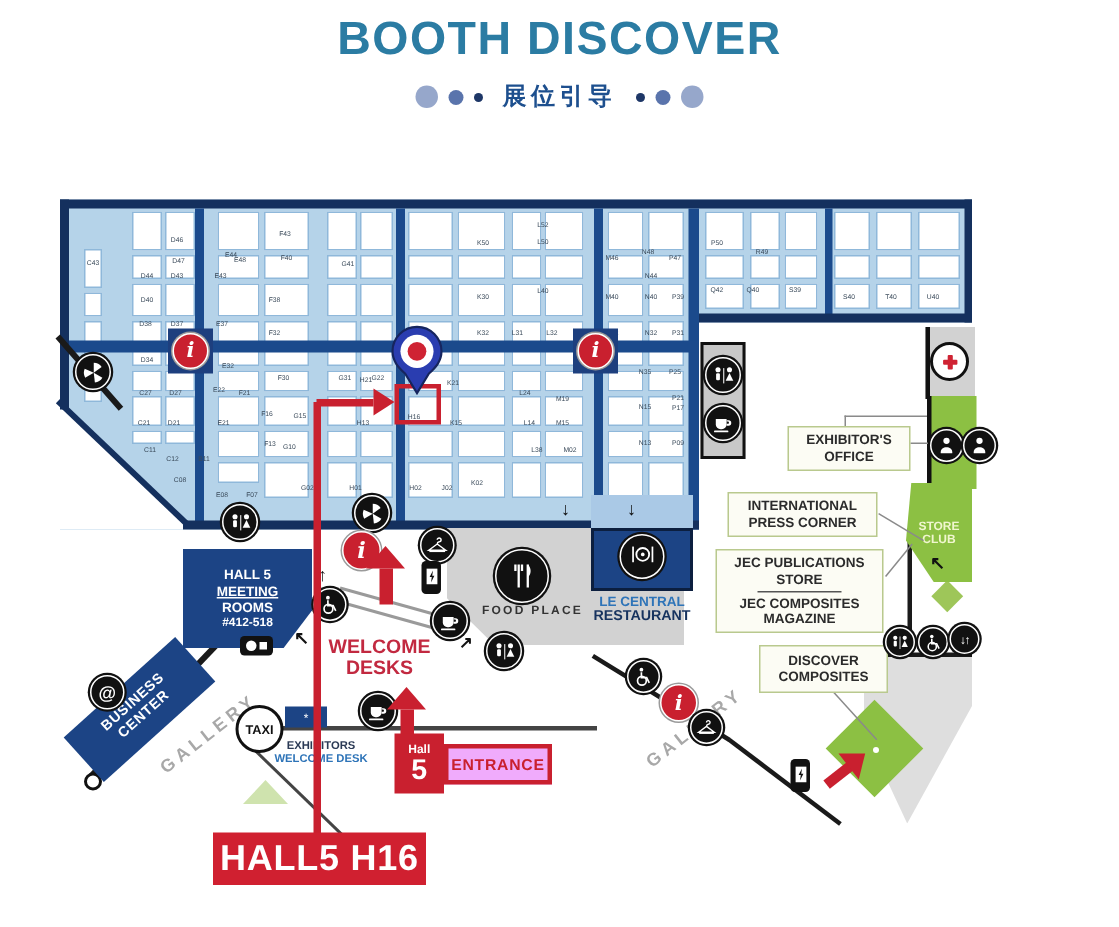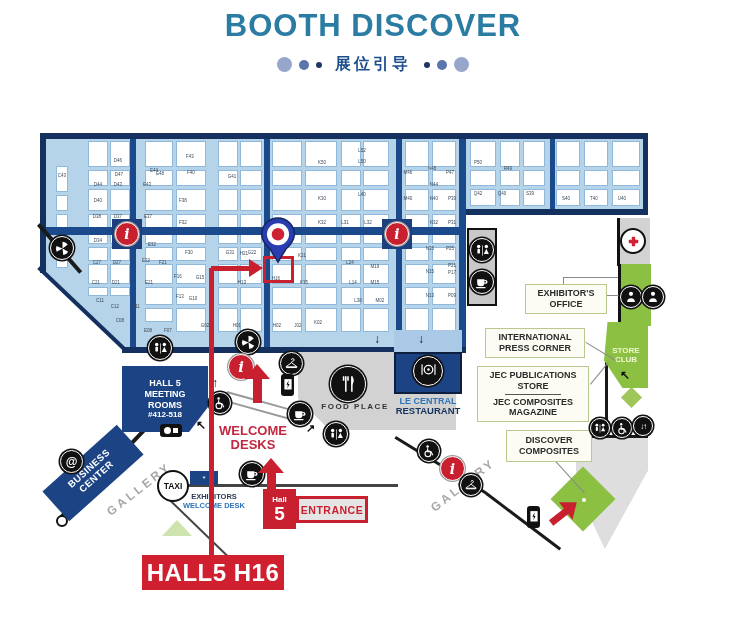--- a/index.html
+++ b/index.html
@@ -578,21 +578,21 @@
     </div>
     <div class="arrow-up" style="left:258px;top:458px;">
       <div class="head"></div>
         <div class="shaft" style="height:18px;"></div>
     </div>
 
     <div class="abs" style="left:122px;top:366px;width:86px;height:66px;background:var(--navy);z-index:4;
                 clip-path:polygon(0 0,100% 0,100% 62%,78% 100%,0 100%);
                 display:flex;flex-direction:column;align-items:center;justify-content:center;color:#fff;line-height:1.2;">
       <span style="font-size:9px;font-weight:bold;">HALL 5</span>
-      <span style="font-size:9px;font-weight:bold;">MEETING</span>
+      <span style="font-size:9px;font-weight:bold;text-decoration:underline;">MEETING</span>
       <span style="font-size:9px;font-weight:bold;">ROOMS</span>
       <span style="font-size:8px;font-weight:bold;">#412-518</span>
     </div>
     <div class="abs" style="left:160px;top:424px;width:22px;height:13px;background:#111;border-radius:3px;z-index:6;display:flex;align-items:center;justify-content:center;gap:2px;">
       <span style="width:7px;height:7px;border-radius:50%;background:#fff;display:inline-block;"></span>
       <span style="width:5px;height:5px;background:#fff;display:inline-block;"></span>
     </div>
     <span class="txt-arrow" style="left:196px;top:418px;font-size:12px;">↖</span>
 
     <div class="ln" style="left:148px;top:429px;width:124px;height:4px;transform:rotate(133.7deg);"></div>
@@ -620,21 +620,21 @@
     <div class="abs" style="left:178px;top:492px;width:72px;text-align:center;z-index:5;line-height:1.2;">
       <div style="font-size:7.5px;font-weight:bold;color:#2b3a55;">EXHIBITORS</div>
       <div style="font-size:7.5px;font-weight:bold;color:#2e74b8;">WELCOME DESK</div>
     </div>
 
     <div class="abs" style="left:263px;top:489px;width:33px;height:40px;background:var(--red);z-index:6;display:flex;flex-direction:column;
                 align-items:center;justify-content:center;color:#fff;line-height:1;">
       <span style="font-size:8px;font-weight:bold;">Hall</span>
       <span style="font-size:19px;font-weight:bold;">5</span>
     </div>
-    <div class="abs" style="left:296px;top:496px;width:72px;height:27px;background:#e5e5e5;border:3px solid var(--red);z-index:6;box-sizing:border-box;
+    <div class="abs" style="left:296px;top:496px;width:72px;height:27px;background:#f0abfc;border:3px solid var(--red);z-index:6;box-sizing:border-box;
                 display:flex;align-items:center;justify-content:center;">
       <span style="font-size:10.5px;font-weight:bold;color:var(--red);letter-spacing:0.5px;">ENTRANCE</span>
     </div>
 
     <div class="abs" style="left:209px;top:268px;width:4.5px;height:290px;background:var(--red);z-index:7;"></div>
     <div class="abs" style="left:211px;top:266px;width:38px;height:4.5px;background:var(--red);z-index:7;"></div>
     <div class="abs" style="left:249px;top:259px;width:0;height:0;border-top:9px solid transparent;border-bottom:9px solid transparent;border-left:14px solid var(--red);z-index:7;"></div>
     <div class="abs" style="left:263px;top:256px;width:31px;height:27px;border:3px solid var(--red);box-sizing:border-box;z-index:7;"></div>
     <svg class="abs" style="left:257px;top:216px;z-index:8;" width="42" height="48" viewBox="0 0 42 50">
       <path d="M21 2C11.6 2 4 9.6 4 19c0 6.8 4 11.2 8.7 15.4L21 48l8.3-13.6C34 30.2 38 25.8 38 19 38 9.6 30.4 2 21 2Z" fill="#2a3db0" stroke="#16255e" stroke-width="1.5"></path>

